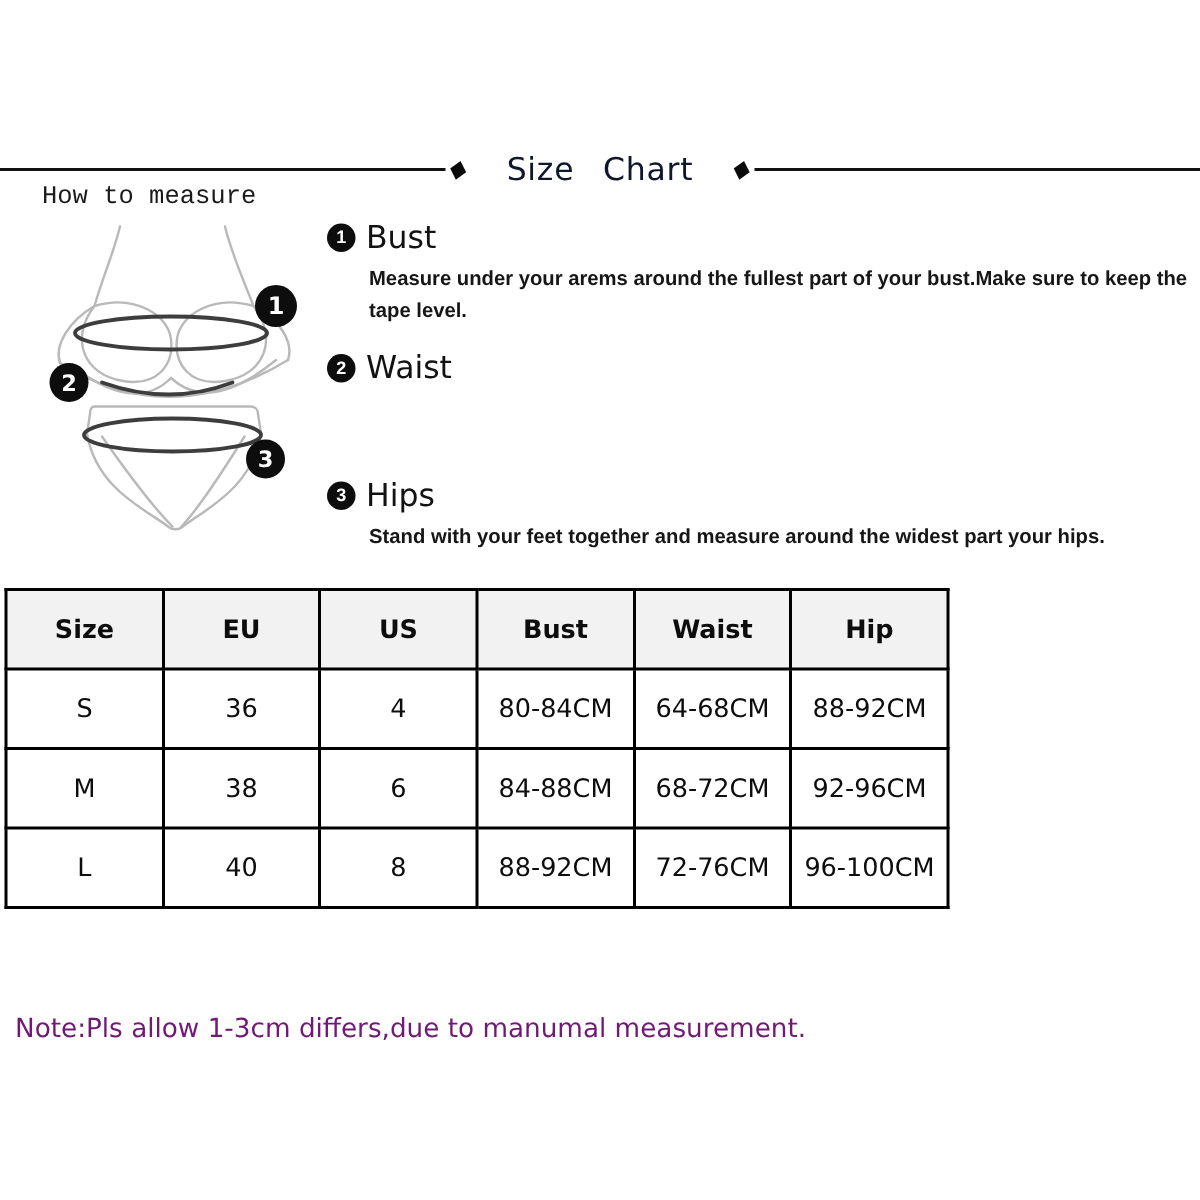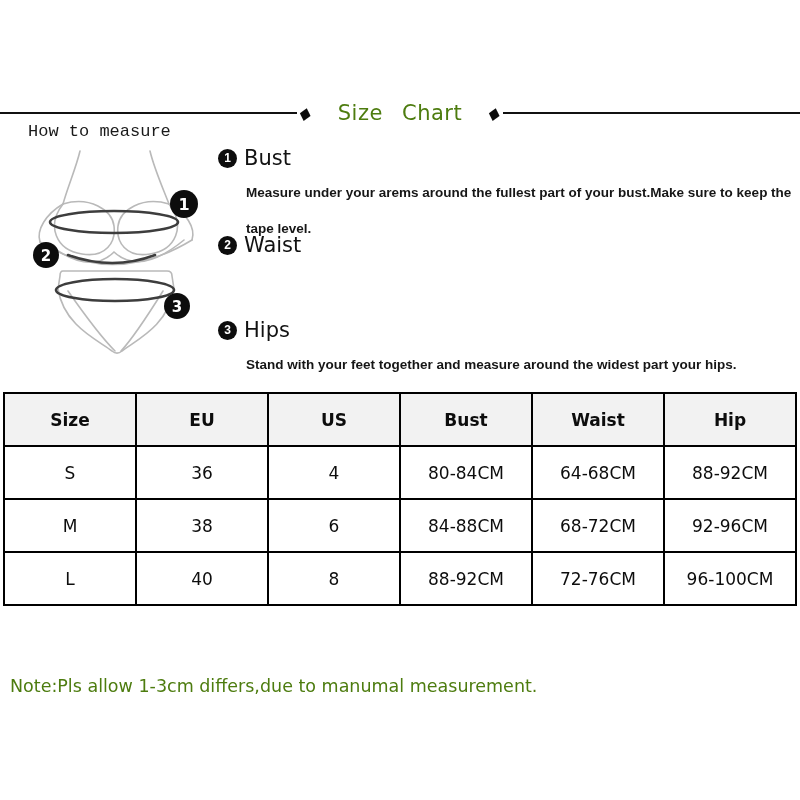--- a/index.html
+++ b/index.html
@@ -13,21 +13,21 @@
     position:absolute;top:96px;left:0;right:0;height:34px;
     display:flex;align-items:center;
   }
   .title-rule{flex:1;height:2px;background:#111;}
   .diamond{
     font-size:17px;line-height:1;color:#0a0a0a;
     display:inline-block;transform:rotate(14deg) scaleX(.85);
     margin:0 2px;
   }
   .page-title{
-    font-size:21px;color:#4d7c0f;margin:0 24px;word-spacing:12px;
+    font-size:21px;color:#0f172a;margin:0 24px;word-spacing:12px;
     letter-spacing:.5px;white-space:nowrap;
   }
   .how-to-measure{
     position:absolute;left:28px;top:122px;font-size:17px;color:#1a1a1a;font-family:Liberation Mono, monospace;
   }
   
   .figure{position:absolute;left:18px;top:148px;width:220px;height:215px;}
   
   .section{position:absolute;left:218px;width:578px;}
   .sec-1{top:146px;}
@@ -36,34 +36,34 @@
   .sec-head{display:flex;align-items:center;gap:7px;}
   .badge{
     width:19px;height:19px;border-radius:50%;background:#0d0d0d;color:#fff;
     font-size:12px;font-weight:bold;line-height:19px;text-align:center;
     font-family:"Liberation Sans",sans-serif;flex:0 0 auto;
   }
   .sec-title{font-size:21px;color:#121212;}
   .sec-desc{
     margin:5px 0 0 28px;width:552px;
     font-family:"Liberation Sans",sans-serif;
-    font-size:13.5px;font-weight:bold;color:#161616;line-height:36px;
+    font-size:13.5px;font-weight:bold;color:#161616;line-height:21px;
   }
   
   .size-table{
-    position:absolute;left:3px;top:392px;width:794px;
+    position:absolute;left:3px;top:392px;width:630px;
     border-collapse:collapse;table-layout:fixed;
   }
   .size-table th,.size-table td{
     border:2px solid #000;text-align:center;vertical-align:middle;
     height:51px;font-size:17px;color:#0d0d0d;padding:0;
   }
   .size-table thead th{background:#f2f2f2;font-weight:bold;font-size:17px;}
   
-  .note{position:absolute;left:10px;top:676px;font-size:17.5px;color:#4d7c0f;}
+  .note{position:absolute;left:10px;top:676px;font-size:17.5px;color:#701a75;}
 </style>
 </head>
 <body>
 
 <div class="title-bar">
   <div class="title-rule"></div>
   <span class="diamond">◆</span>
   <span class="page-title">Size Chart</span>
   <span class="diamond">◆</span>
   <div class="title-rule"></div>

